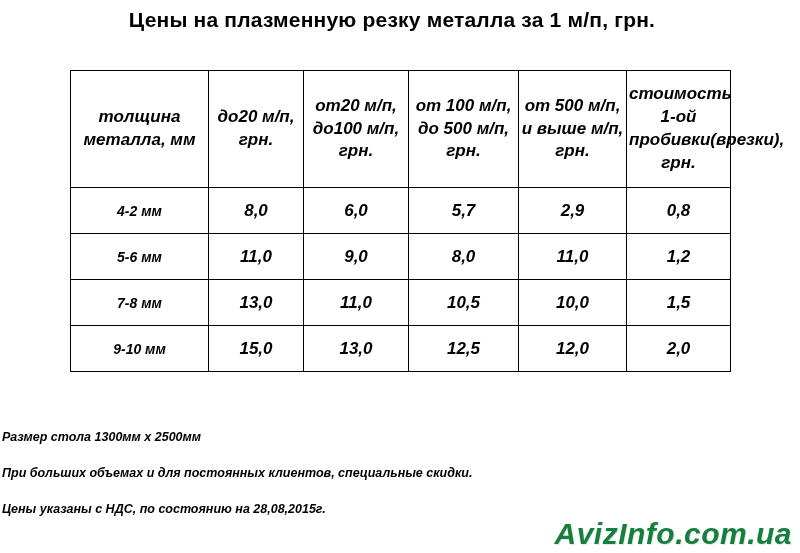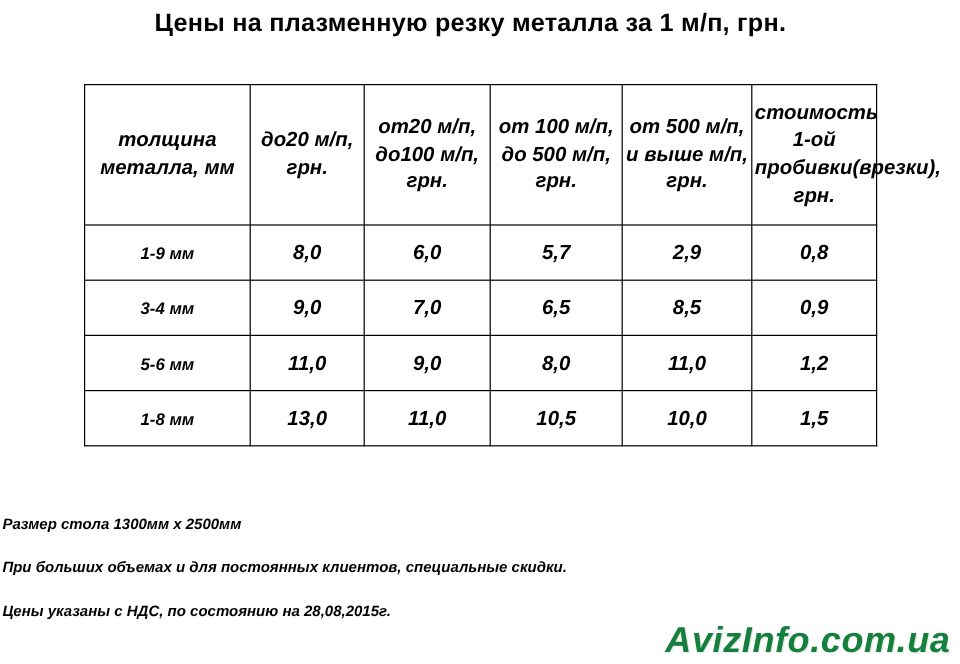--- a/index.html
+++ b/index.html
@@ -120,50 +120,50 @@
         <th>толщина металла, мм</th>
         <th>до20 м/п, грн.</th>
         <th>от20 м/п, до100 м/п, грн.</th>
         <th>от 100 м/п, до 500 м/п, грн.</th>
         <th>от 500 м/п, и выше м/п, грн.</th>
         <th>стоимость 1-ой пробивки(врезки), грн.</th>
       </tr>
     </thead>
     <tbody>
       <tr>
-        <td class="first-col">1-9 мм</td>
+        <td class="first-col">4-2 мм</td>
         <td>8,0</td>
         <td>6,0</td>
         <td>5,7</td>
         <td>2,9</td>
         <td>0,8</td>
-      </tr>
-      <tr>
-        <td class="first-col">3-4 мм</td>
-        <td>9,0</td>
-        <td>7,0</td>
-        <td>6,5</td>
-        <td>8,5</td>
-        <td>0,9</td>
       </tr>
       <tr>
         <td class="first-col">5-6 мм</td>
         <td>11,0</td>
         <td>9,0</td>
         <td>8,0</td>
         <td>11,0</td>
         <td>1,2</td>
       </tr>
       <tr>
-        <td class="first-col">1-8 мм</td>
+        <td class="first-col">7-8 мм</td>
         <td>13,0</td>
         <td>11,0</td>
         <td>10,5</td>
         <td>10,0</td>
         <td>1,5</td>
+      </tr>
+      <tr>
+        <td class="first-col">9-10 мм</td>
+        <td>15,0</td>
+        <td>13,0</td>
+        <td>12,5</td>
+        <td>12,0</td>
+        <td>2,0</td>
       </tr>
     </tbody>
   </table>
 </div>
 
 <div class="notes">
   <div class="note-line">Размер стола 1300мм х 2500мм</div>
   <div class="note-line">При больших объемах и для постоянных клиентов, специальные скидки.</div>
   <div class="note-line">Цены указаны с НДС, по состоянию на 28,08,2015г.</div>
 </div>

